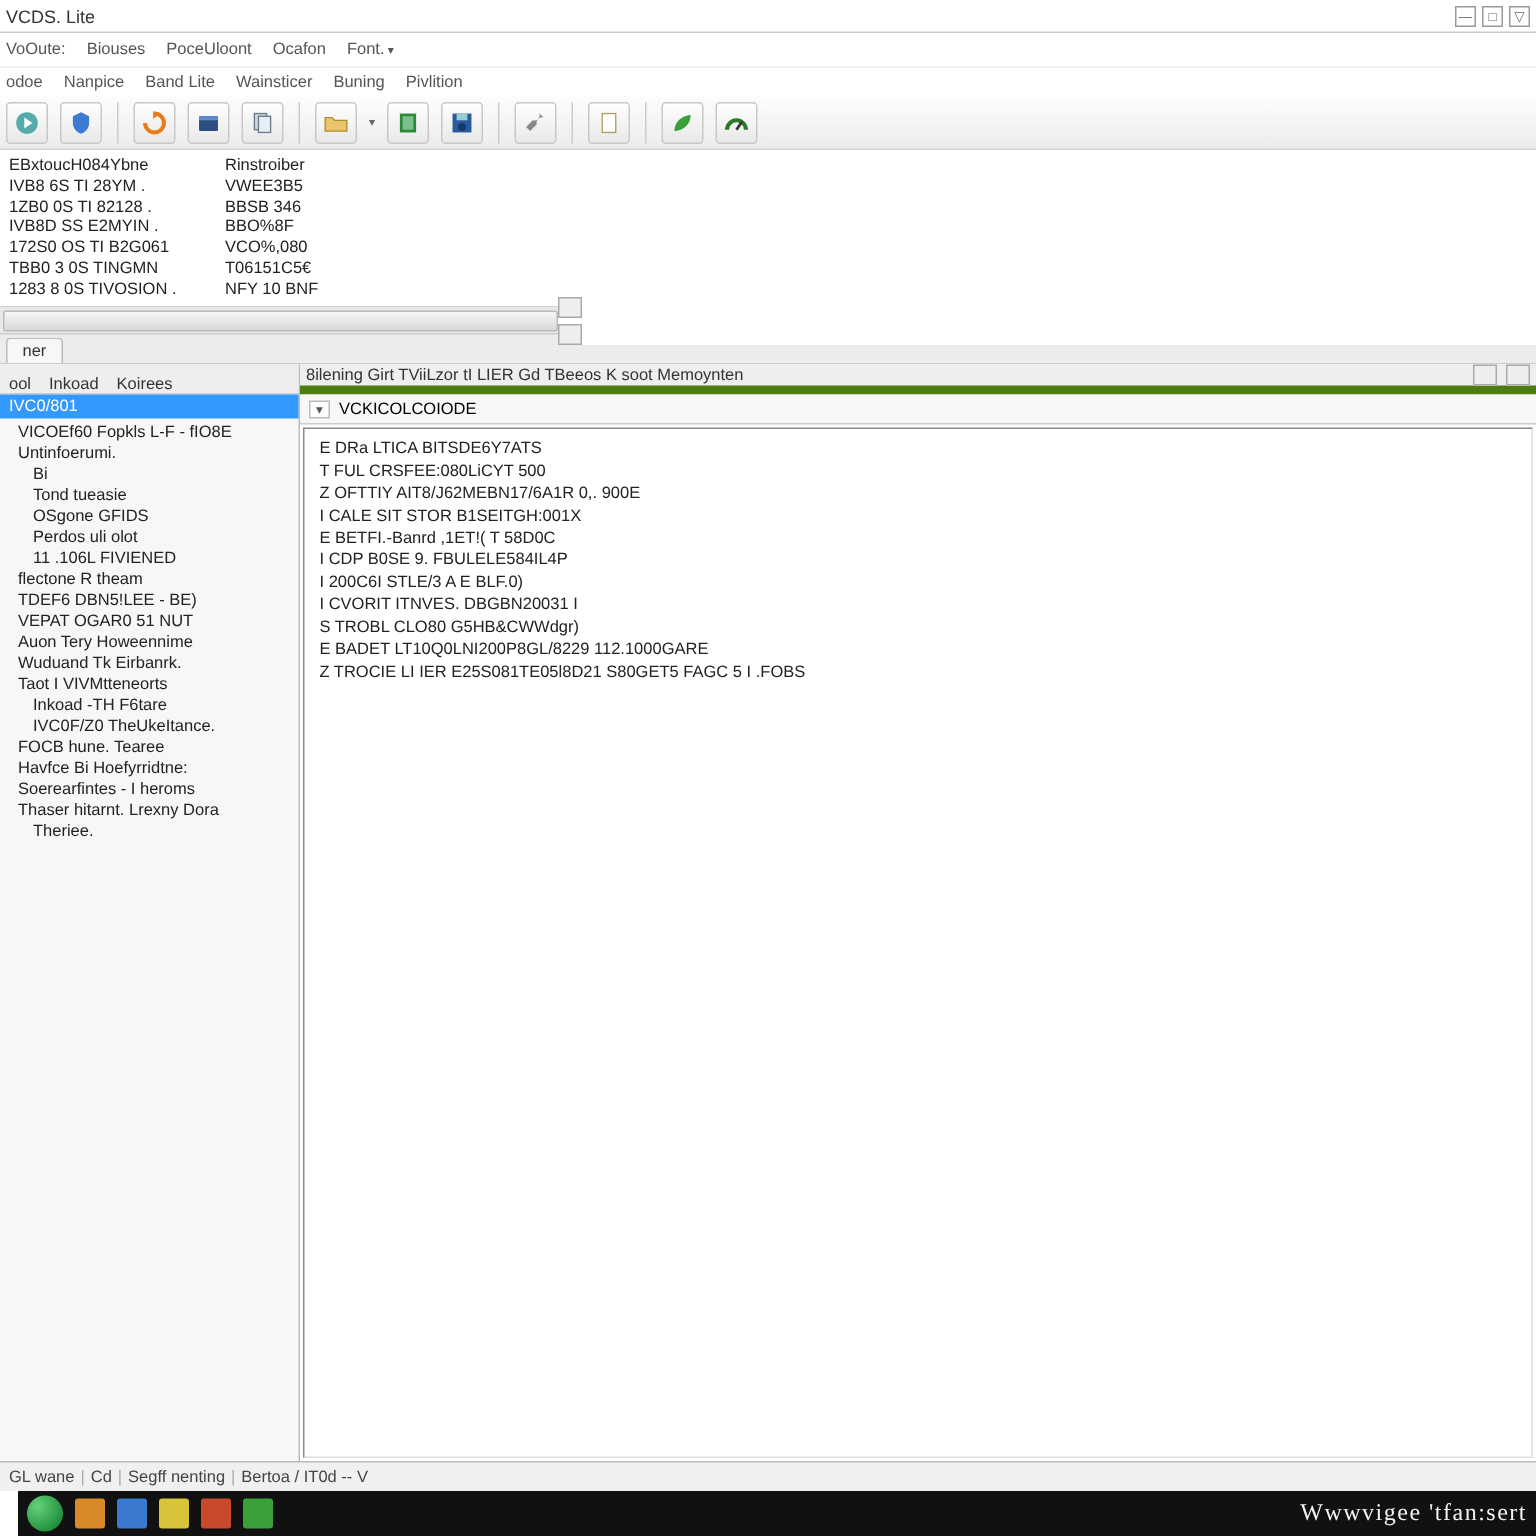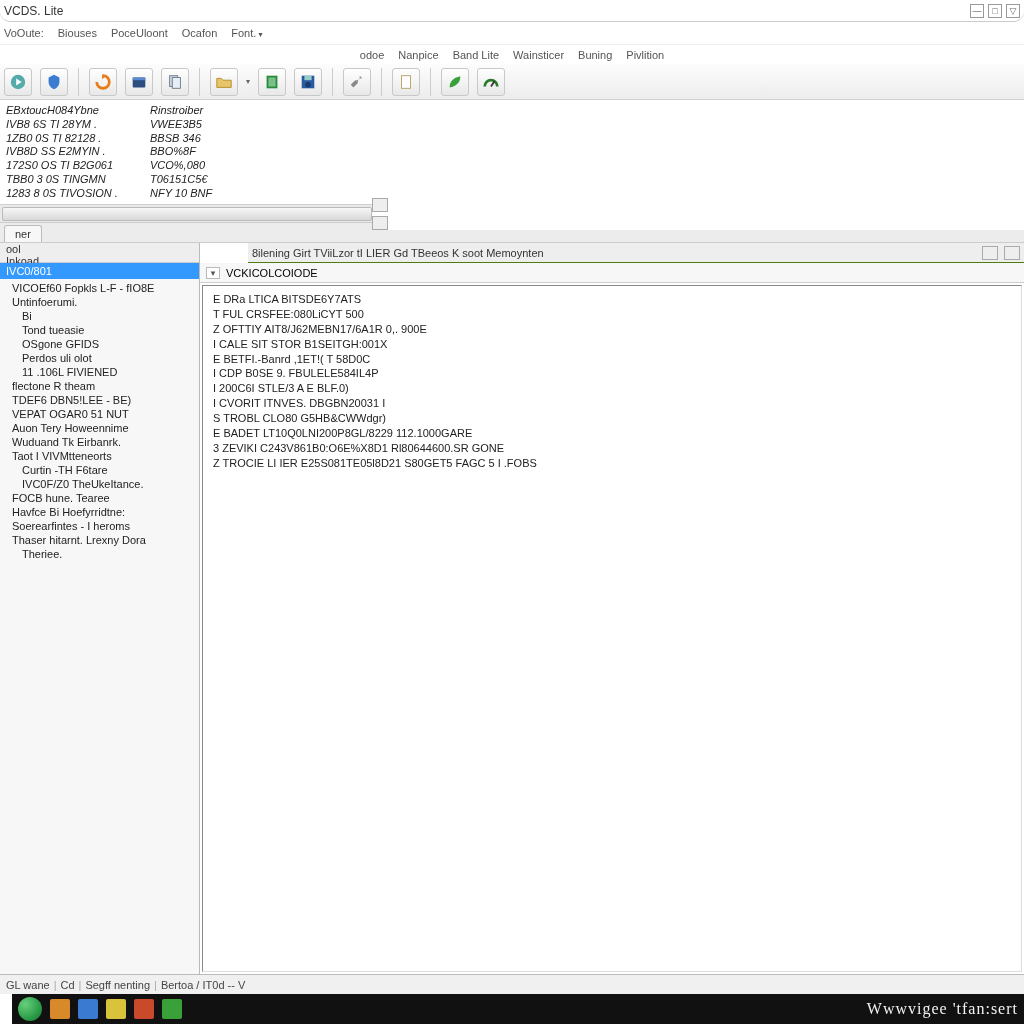--- a/index.html
+++ b/index.html
@@ -1,46 +1,46 @@
 <!DOCTYPE html>
 <html><head>
 <meta charset="utf-8">
 <style>
 * { margin: 0; padding: 0; box-sizing: border-box; font-family: Tahoma, Arial, sans-serif; font-size: 11px; }
 body { background: #fff; width: 1024px; height: 1024px; overflow: hidden; display: flex; flex-direction: column; }
-.titlebar { height: 22px; display: flex; align-items: center; padding: 0 4px; border-bottom: 1px solid #ccc; border-radius: 10px; }
+.titlebar { height: 22px; display: flex; align-items: center; padding: 0 4px; border-bottom: 1px solid #ccc; }
 .titlebar .app { font-size: 12px; color: #333; }
 .titlebar .spacer { flex: 1; }
 .winbtn { width: 14px; height: 14px; border: 1px solid #999; margin-left: 4px; display: flex; align-items: center; justify-content: center; font-size: 9px; color: #666; }
 .menubar { height: 22px; display: flex; align-items: center; padding: 0 4px; gap: 14px; }
 .menubar span { color: #555; cursor: default; }
 .menubar .dd::after { content: " ▾"; font-size: 8px; }
-.menubar2 { height: 20px; display: flex; align-items: center; padding: 0 4px; gap: 14px; border-top: 1px solid #eee; color: #555; justify-content: center;}
+.menubar2 { height: 20px; display: flex; align-items: center; padding: 0 4px; gap: 14px; border-top: 1px solid #eee; color: #555;}
 .toolbar { height: 36px; display: flex; align-items: center; padding: 2px 4px; gap: 8px; border-bottom: 1px solid #d0d0d0; background: linear-gradient(#fdfdfd, #ececec); }
 .tbtn { width: 28px; height: 28px; border: 1px solid #c8c8c8; border-radius: 3px; display: flex; align-items: center; justify-content: center; background: linear-gradient(#fff, #e8e8e8); }
 .tbtn svg { width: 18px; height: 18px; }
 .tsep { width: 1px; height: 28px; background: #ccc; margin: 0 2px; }
 .infobar { padding: 4px 6px; font-family: "Courier New", monospace; font-size: 11px; color: #222; line-height: 1.25; border-bottom: 1px solid #d0d0d0; }
-.infobar .row { display: flex; gap: 14px; font-style: italic; }
+.infobar .row { display: flex; gap: 14px; }
 .infobar .col1 { width: 130px; }
 .scrollstrip { height: 18px; background: #e9e9e9; border-bottom: 1px solid #ccc; position: relative; display:flex; align-items:center; }
 .scrollstrip .thumb { height: 14px; width: 370px; background: linear-gradient(#f7f7f7,#d8d8d8); border:1px solid #bbb; border-radius:2px; margin-left:2px;}
 .scrollstrip .right { margin-left:auto; display:flex; gap:4px; padding-right:4px;}
 .smallbtn{width:16px;height:14px;border:1px solid #aaa;background:#eee;}
 .tabstrip { height: 20px; background: #ececec; border-bottom: 1px solid #ccc; display:flex; align-items:flex-end; padding-left:4px;}
 .tabstrip .tab{ padding:2px 10px; border:1px solid #bbb; border-bottom:none; background:#f7f7f7; border-radius:3px 3px 0 0; color:#333;text-align:right;}
 .splitter { flex: 1; display: flex; min-height: 0; }
 .left { width: 200px; border-right: 1px solid #bbb; background: #f7f7f7; display: flex; flex-direction: column; }
-.left .hdr { height: 20px; display: flex; align-items: flex-start; padding: 0 6px; border-bottom: 1px solid #ccc; color: #333; background:#eee;flex-direction:column;}
+.left .hdr { height: 20px; display: flex; align-items: flex-end; gap: 12px; padding: 0 6px; border-bottom: 1px solid #ccc; color: #333; background:#eee;}
 .left .sel { background: #3399ff; color: #fff; padding: 2px 6px; font-size: 11px; }
 .tree { flex:1; overflow:auto; padding: 2px 0; }
 .tree .item { padding: 1px 6px 1px 12px; color: #222; white-space: nowrap;}
 .tree .item.ind { padding-left: 22px; }
 .right { flex: 1; display: flex; flex-direction: column; background:#fff; }
-.right .tabs { height: 20px; display: flex; align-items: center; gap: 6px; padding: 0 4px; border-bottom: 1px solid #4d7c0f; background:#eee; color:#333;margin-left:48px;}
+.right .tabs { height: 20px; display: flex; align-items: center; gap: 6px; padding: 0 4px; border-bottom: 6px solid #4d7c0f; background:#eee; color:#333;}
 .right .tabs .grow{flex:1}
 .right .sel { background: #3399ff; color: #fff; padding: 3px 6px; font-size: 11px; }
 .right .subhdr { height: 20px; display: flex; align-items: center; padding: 0 6px; border-bottom: 1px solid #ccc; background:#f7f7f7;}
 .right .subhdr .chev { width:14px; text-align:center; color:#555; border:1px solid #bbb; margin-right:6px; font-size:9px; background:#fff;}
 .code { flex:1; overflow:auto; padding: 6px 10px; font-family: "Courier New", monospace; font-size: 11px; color:#222; background:#fff; border:1px inset #ddd; margin:2px; line-height:1.35;}
 .statusbar { height: 20px; border-top:1px solid #bbb; background:#f0f0f0; display:flex; align-items:center; padding:0 6px; gap:4px; color:#444;}
 .statusbar .sep{ color:#aaa; }
 .taskbar { height: 30px; background:#111; display:flex; align-items:center; padding:0 6px; gap:8px; color:#ddd;margin-left:12px;}
 .taskbar .start { width:24px; height:24px; border-radius:50%; background: radial-gradient(circle at 30% 30%, #66d07a, #0a7a2a);}
 .taskbar .ticon{ width:20px; height:20px; background:#444; border-radius:2px;}
@@ -211,21 +211,21 @@
         <div class="item ind">Tond tueasie</div>
         <div class="item ind">OSgone GFIDS</div>
         <div class="item ind">Perdos uli olot</div>
         <div class="item ind">11 .106L FIVIENED</div>
         <div class="item">flectone R theam</div>
         <div class="item">TDEF6 DBN5!LEE - BE)</div>
         <div class="item">VEPAT OGAR0 51 NUT</div>
         <div class="item">Auon Tery Howeennime</div>
         <div class="item">Wuduand Tk Eirbanrk.</div>
         <div class="item">Taot I VIVMtteneorts</div>
-        <div class="item ind">Curtin -TH F6tare</div>
+        <div class="item ind">Inkoad -TH F6tare</div>
         <div class="item ind">IVC0F/Z0 TheUkeItance.</div>
         <div class="item">FOCB hune. Tearee</div>
         <div class="item">Havfce Bi Hoefyrridtne:</div>
         <div class="item">Soerearfintes - I heroms</div>
         <div class="item">Thaser hitarnt. Lrexny Dora</div>
         <div class="item ind">Theriee.</div>
       </div>
   </div>
 
   <div class="right">
@@ -243,21 +243,20 @@
         <div>E  DRa LTICA BITSDE6Y7ATS</div>
         <div>T  FUL CRSFEE:080LiCYT 500</div>
         <div>Z  OFTTIY AIT8/J62MEBN17/6A1R 0,. 900E</div>
         <div>I  CALE SIT STOR B1SEITGH:001X</div>
         <div>E  BETFI.-Banrd ,1ET!( T 58D0C</div>
         <div>I  CDP B0SE 9. FBULELE584IL4P</div>
         <div>I  200C6I STLE/3 A E BLF.0)</div>
         <div>I  CVORIT ITNVES. DBGBN20031 I</div>
         <div>S  TROBL CLO80 G5HB&amp;CWWdgr)</div>
         <div>E  BADET LT10Q0LNI200P8GL/8229 112.1000GARE</div>
-        <div>3  ZEVIKI C243V861B0:O6E%X8D1 Rl80644600.SR GONE</div>
         <div>Z  TROCIE LI IER E25S081TE05l8D21 S80GET5 FAGC 5 I .FOBS</div>
       </div>
   </div>
 
 </div>
 
 <div class="statusbar">
   <span>GL wane</span>
     <span class="sep">|</span>
   <span>Cd</span>

